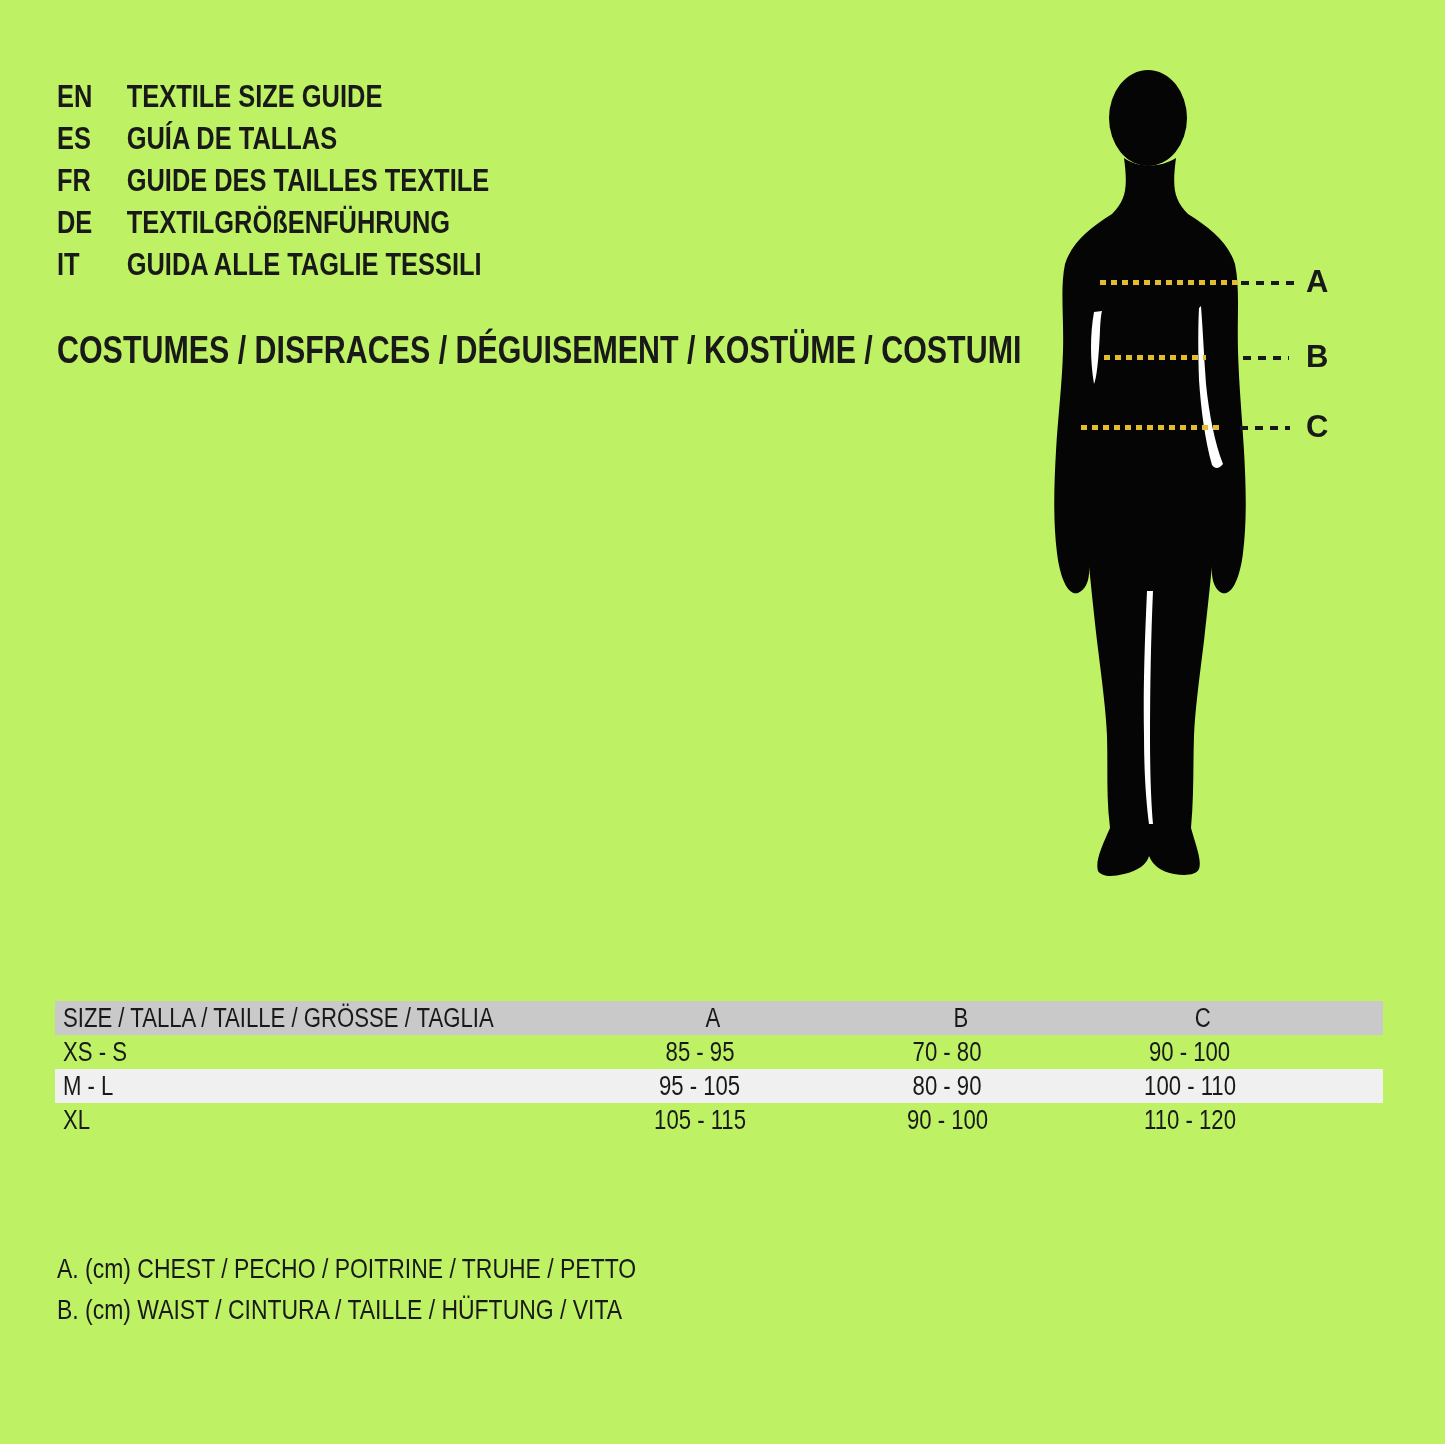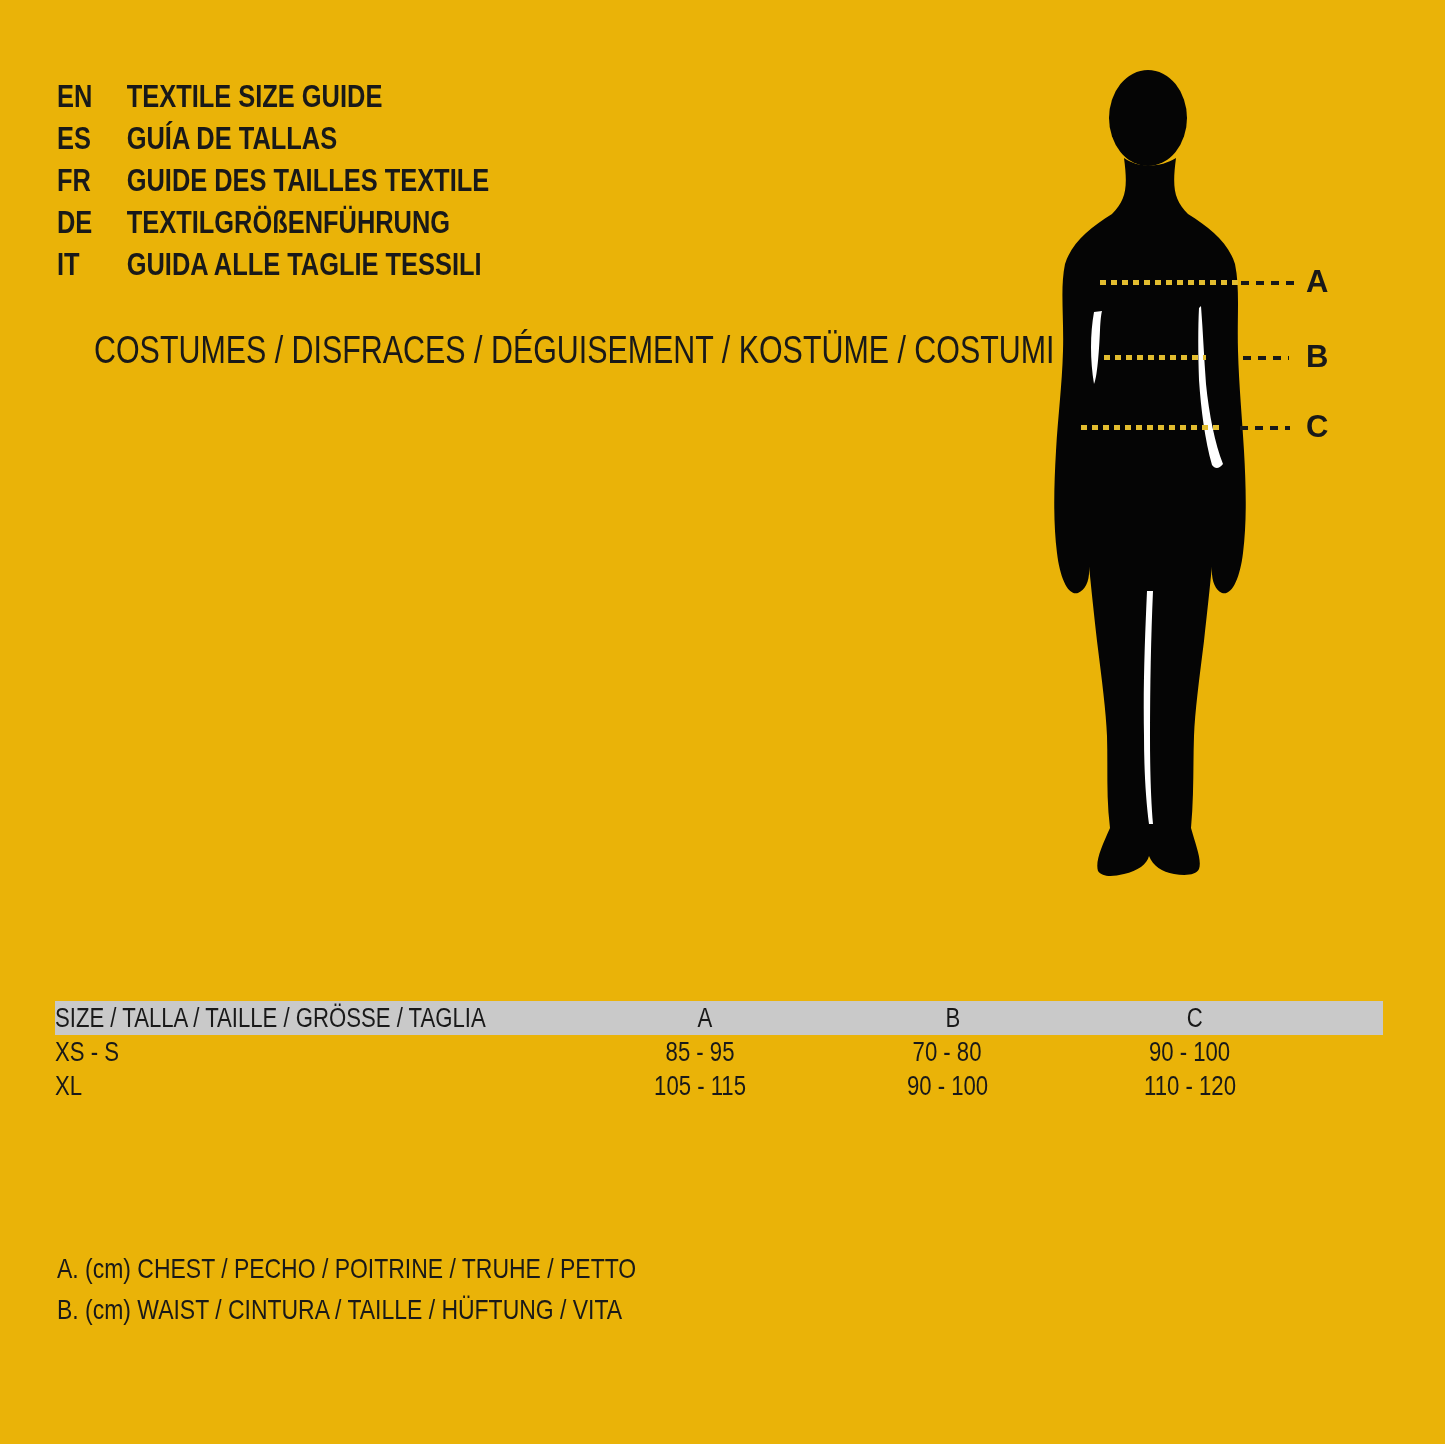--- a/index.html
+++ b/index.html
@@ -1,52 +1,52 @@
 <!DOCTYPE html>
 <html><head>
 <meta charset="utf-8">
 <style>
   html,body{margin:0;padding:0;background:#ffffff;}
   .page{
-    position:relative;width:1445px;height:1444px;background:#eab308;overflow:hidden;
+    position:relative;width:1445px;height:1444px;background:#bef264;overflow:hidden;
     font-family:"Liberation Sans", sans-serif;color:#191919;
   }
   
   .cx{display:inline-block;transform:scaleX(0.82);transform-origin:0 50%;white-space:nowrap;}
   .cx-c{display:inline-block;transform:scaleX(0.82);transform-origin:50% 50%;white-space:nowrap;}
 
   
   .lang-guide{position:absolute;left:57px;top:76px;}
   .lang-row{display:flex;height:42px;align-items:center;font-size:31px;font-weight:700;
             transform:scaleX(0.82);transform-origin:0 50%;white-space:nowrap;}
   .lang-code{width:85px;flex:0 0 85px;}
 
   
-  .category-title{position:absolute;left:57px;top:330px;font-size:38px;font-weight:400;line-height:40px;margin-left:37px;}
+  .category-title{position:absolute;left:57px;top:330px;font-size:38px;font-weight:700;line-height:40px;}
   .category-title .cx{transform:scaleX(0.80);}
 
   
   .silhouette{position:absolute;left:1050px;top:66px;width:200px;height:812px;}
 
   
   .dash-y{position:absolute;height:5px;z-index:3;
     background:repeating-linear-gradient(to right,#e3bd2f 0 6px,transparent 6px 11px);}
   .dash-k{position:absolute;height:4px;z-index:3;
     background:repeating-linear-gradient(to right,#191919 0 8px,transparent 8px 15px);}
   .measure-label{position:absolute;font-size:31px;font-weight:700;line-height:34px;z-index:3;}
 
   
   .woman-heading{position:absolute;left:57px;top:955px;font-size:27px;font-weight:400;line-height:32px;}
 
   
   .size-table{position:absolute;left:55px;top:1001px;width:1328px;}
   .t-row{display:flex;height:34px;align-items:center;font-size:27px;font-weight:400;}
   .t-row.header{background:#c9c9c9;font-weight:400;}
   .t-row.alt{background:#f0f0f0;}
-  .c-size{flex:0 0 520px;padding-left:0;box-sizing:border-box;text-align:left;}
+  .c-size{flex:0 0 520px;padding-left:8px;box-sizing:border-box;text-align:left;}
   .c-a{flex:0 0 250px;text-align:center;}
   .c-b{flex:0 0 245px;text-align:center;}
   .c-c{flex:0 0 240px;text-align:center;}
   .c-fill{flex:1 1 auto;}
 
   
   .legend{position:absolute;left:57px;top:1248px;}
   .legend-row{height:41px;display:flex;align-items:center;font-size:28px;font-weight:400;}
 </style>
 </head>
@@ -145,20 +145,27 @@
     </div>
 
     <div class="t-row">
       <div class="c-size"><span class="cx">XS - S</span></div>
       <div class="c-a"><span class="cx-c">85 - 95</span></div>
       <div class="c-b"><span class="cx-c">70 - 80</span></div>
       <div class="c-c"><span class="cx-c">90 - 100</span></div>
       <div class="c-fill"></div>
     </div>
 
+    <div class="t-row alt">
+      <div class="c-size"><span class="cx">M - L</span></div>
+      <div class="c-a"><span class="cx-c">95 - 105</span></div>
+      <div class="c-b"><span class="cx-c">80 - 90</span></div>
+      <div class="c-c"><span class="cx-c">100 - 110</span></div>
+      <div class="c-fill"></div>
+    </div>
 
     <div class="t-row">
       <div class="c-size"><span class="cx">XL</span></div>
       <div class="c-a"><span class="cx-c">105 - 115</span></div>
       <div class="c-b"><span class="cx-c">90 - 100</span></div>
       <div class="c-c"><span class="cx-c">110 - 120</span></div>
       <div class="c-fill"></div>
     </div>
 
   </div>

